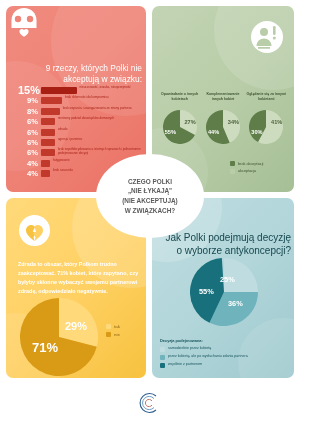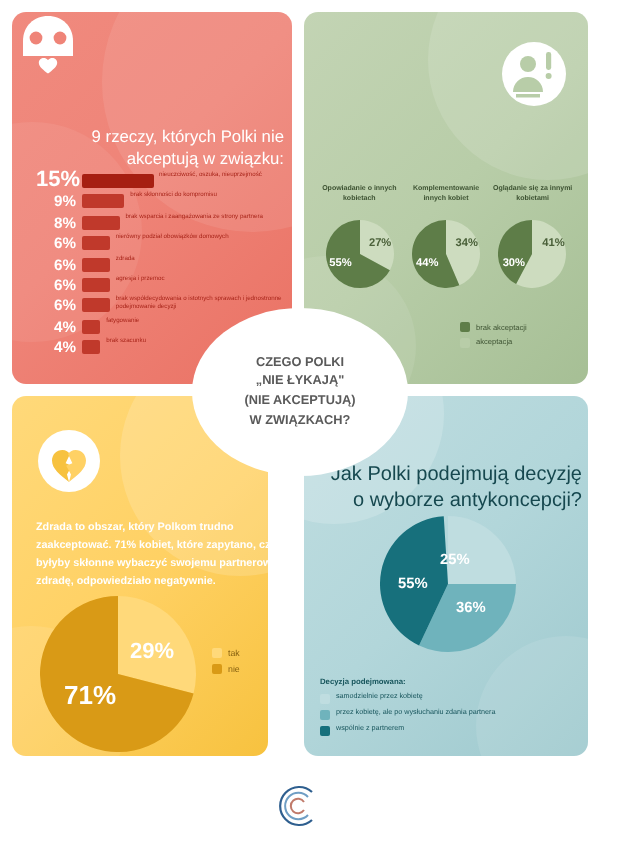--- a/index.html
+++ b/index.html
@@ -52,21 +52,21 @@
   .pie-lbl{position:absolute;font-size:5.6px;font-weight:bold;color:#fff;}
   .pie-lbl.dark{color:#fff;}
   .pie-lbl.lite{color:#4a6039;}
 
   .legend{position:absolute;font-size:3.8px;color:#3d5232;}
   #green-legend{left:78px;top:155px;}
   .leg-row{display:flex;align-items:center;margin-bottom:2.5px;}
   .sw{width:5px;height:5px;margin-right:3px;border-radius:1px;flex:0 0 5px;}
 
   
-  #p-yellow{left:6px;top:198px;width:128px;height:180px;
+  #p-yellow{left:6px;top:198px;width:140px;height:180px;
     background:linear-gradient(135deg,#ffd97a 0%,#ffd164 50%,#f7c23f 100%);}
   #p-yellow .blob{position:absolute;border-radius:50%;background:rgba(255,255,255,.16);}
   #p-yellow .b1{width:120px;height:120px;right:-46px;top:-30px;}
   #p-yellow .b2{width:95px;height:95px;left:-38px;bottom:-30px;background:rgba(255,255,255,.10);}
   #icon-heart{position:absolute;left:12px;top:16px;width:33px;height:33px;color:#fff;}
   #yellow-body{position:absolute;left:12px;top:62px;width:122px;font-size:5.4px;
     line-height:1.65;font-weight:bold;color:#fff;}
   #yellow-pie{position:absolute;left:14px;top:100px;width:78px;height:78px;}
   #yellow-legend{left:100px;top:126px;color:#8a6412;}
   .ylab{position:absolute;font-weight:bold;color:#fff;}

